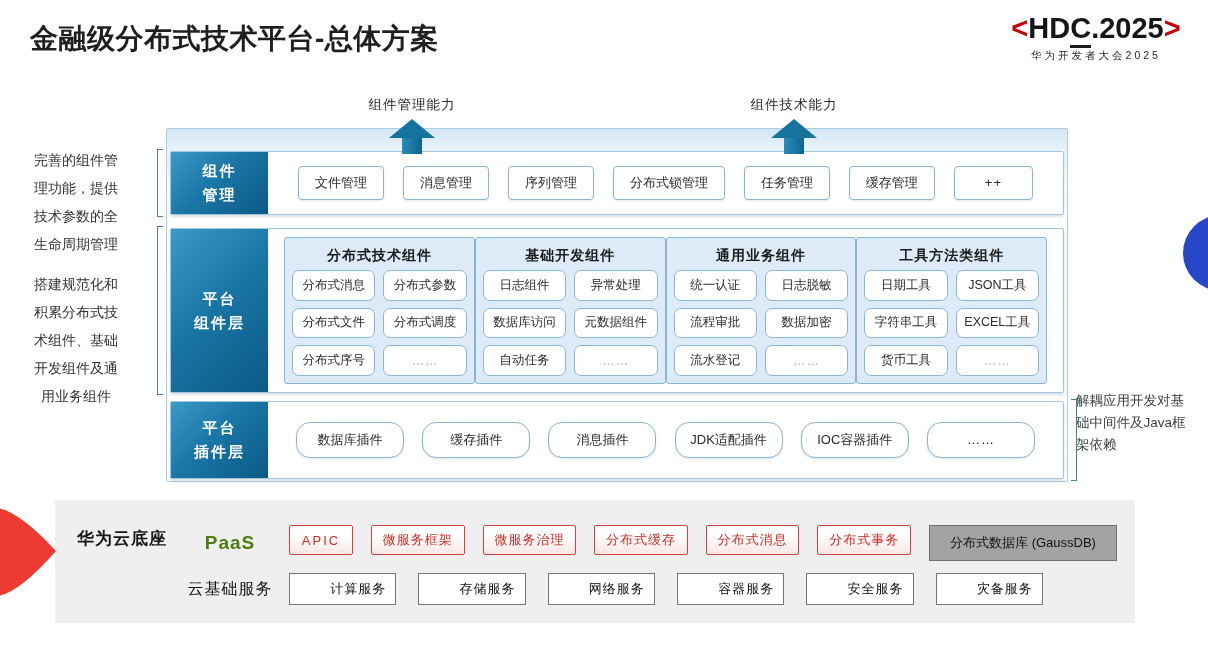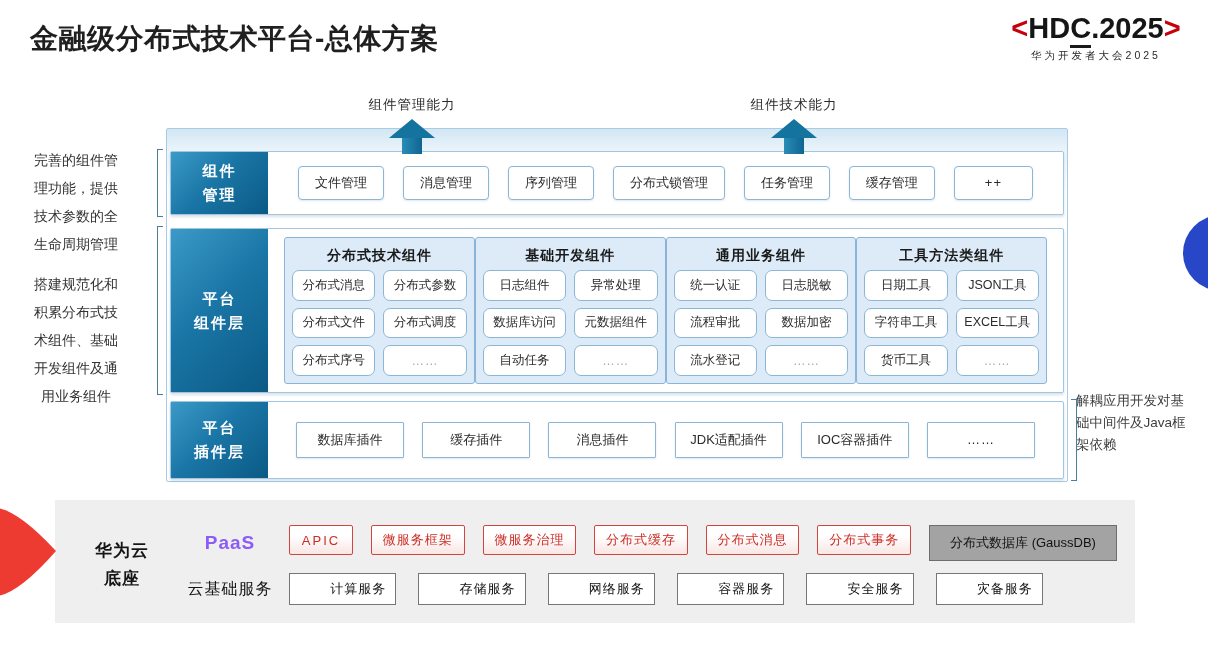--- a/index.html
+++ b/index.html
@@ -62,32 +62,32 @@
   .group { flex:1; background:#dcebf7; border:1px solid #8ab5d8; border-radius:3px; padding:2px 7px 7px; display:flex; flex-direction:column; }
   .group-title { height:30px; line-height:30px; text-align:center; font-size:14px; font-weight:bold; color:#1a1a1a; letter-spacing:1px; }
   .group-grid { flex:1; display:grid; grid-template-columns:1fr 1fr; gap:7px 8px; }
   .chip-s { background:#fff; border:1px solid #8cb6d6; border-radius:7px; display:flex; align-items:center; justify-content:center;
     font-size:12.5px; color:#2b2b2b; white-space:nowrap; }
   .muted { color:#a9a9a9; letter-spacing:1px; }
 
   
   .chips-plug { flex:1; display:flex; align-items:center; justify-content:space-between; padding:0 28px; }
   .chip-p { height:36px; line-height:34px; min-width:108px; padding:0 14px; text-align:center; background:#fff;
-    border:1px solid #8cb6d6; border-radius:1px; font-size:13px; color:#2b2b2b;
+    border:1px solid #8cb6d6; border-radius:14px; font-size:13px; color:#2b2b2b;
     box-shadow:0 1px 2px rgba(60,100,140,.15); white-space:nowrap; }
 
   
   .foundation { position:absolute; left:55px; top:500px; width:1080px; height:123px; background:#efeff0; }
   .f-inner { position:absolute; left:22px; right:18px; top:25px; bottom:18px; display:flex; }
-  .f-brand { flex:none; width:90px; display:flex; flex-direction:column; justify-content:center; text-align:center;
+  .f-brand { flex:none; width:90px; display:flex; flex-direction:row; justify-content:center; text-align:center;
     font-size:17px; font-weight:bold; line-height:1.65; color:#161616; letter-spacing:1px; }
   .f-col { flex:1; margin-left:4px; display:flex; flex-direction:column; justify-content:space-between; }
   .f-row { display:flex; align-items:center; }
   .f-label { flex:none; width:118px; text-align:center; }
-  .f-label.paas { color:#8b5cf6; font-weight:bold; font-size:19px; letter-spacing:1px; }
+  .f-label.paas { color:#4d7c0f; font-weight:bold; font-size:19px; letter-spacing:1px; }
   .f-label.iaas { font-size:16px; color:#141414; letter-spacing:1px; }
   .f-chips { flex:1; display:flex; gap:18px; }
   .chip-r { flex:1; height:30px; display:flex; align-items:center; justify-content:center; font-size:13px; color:#CC2E27;
     border:1px solid #d0453c; border-radius:2px; background:linear-gradient(180deg,#ffffff 35%,#f8e6e4 100%); white-space:nowrap; letter-spacing:1px; }
   .chip-r.apic { flex:0 0 64px; letter-spacing:2px; }
   .chip-n { flex:0 0 188px; height:36px; display:flex; align-items:center; justify-content:center; font-size:13px; color:#121212;
     border:1px solid #6e6e6e; background:#a3a3a3; white-space:nowrap; }
   .f-row.iaas-row { padding-right:74px; }
   .f-chips.gray { gap:22px; }
   .chip-g { flex:1; height:32px; display:flex; align-items:center; justify-content:center; font-size:13px; color:#121212;

